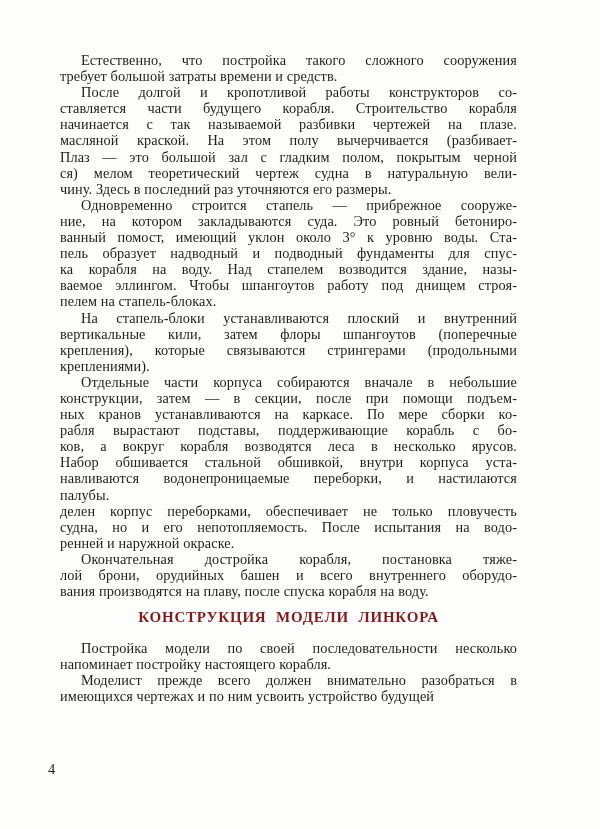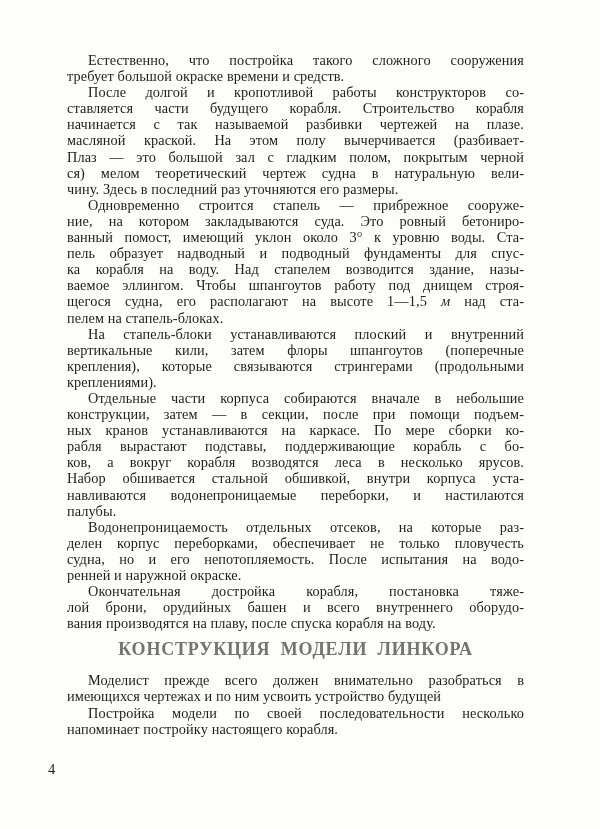--- a/index.html
+++ b/index.html
@@ -15,21 +15,21 @@
     position: relative;
     overflow: hidden;
   }
   .page {
     position: absolute;
     inset: 0;
     background: #fdfdfc;
   }
   .text-block {
     position: absolute;
-    left: 67px;
+    left: 60px;
     top: 52px;
     width: 457px;
   }
   .paragraph {
     margin: 0;
   }
   .line {
     font-size: 14.3px;
     line-height: 16.1px;
     height: 16.1px;
@@ -41,94 +41,92 @@
   .line.indent {
     text-indent: 21px;
   }
   .line.end {
     text-align-last: left;
   }
   .heading {
     margin: 9px 0 14px 0;
     text-align: center;
     font-weight: bold;
-    font-size: 18px;
+    font-size: 15px;
     line-height: 18px;
     letter-spacing: 0.8px;
     word-spacing: 5px;
-    color: #737373;
+    color: #7f1d1d;
   }
   .page-number {
     position: absolute;
     left: 48px;
     top: 761px;
     font-size: 14.5px;
     line-height: 16px;
     color: #1d1d1d;
   }
 </style>
 </head>
 <body>
 
 <div class="page">
   <div class="text-block">
       <div class="paragraph">
         <div class="line indent">Естественно, что постройка такого сложного сооружения</div>
-        <div class="line end">требует большой окраске времени и средств.</div>
+        <div class="line end">требует большой затраты времени и средств.</div>
       </div>
       <div class="paragraph">
         <div class="line indent">После долгой и кропотливой работы конструкторов со-</div>
         <div class="line">ставляется части будущего корабля. Строительство корабля</div>
         <div class="line">начинается с так называемой разбивки чертежей на плазе.</div>
         <div class="line">масляной краской. На этом полу вычерчивается (разбивает-</div>
         <div class="line">Плаз — это большой зал с гладким полом, покрытым черной</div>
         <div class="line">ся) мелом теоретический чертеж судна в натуральную вели-</div>
         <div class="line end">чину. Здесь в последний раз уточняются его размеры.</div>
       </div>
       <div class="paragraph">
         <div class="line indent">Одновременно строится стапель — прибрежное сооруже-</div>
         <div class="line">ние, на котором закладываются суда. Это ровный бетониро-</div>
         <div class="line">ванный помост, имеющий уклон около 3° к уровню воды. Ста-</div>
         <div class="line">пель образует надводный и подводный фундаменты для спус-</div>
         <div class="line">ка корабля на воду. Над стапелем возводится здание, назы-</div>
         <div class="line">ваемое эллингом. Чтобы шпангоутов работу под днищем строя-</div>
-        <div class="line">щегося судна, его располагают на высоте 1—1,5 <i>м</i> над ста-</div>
         <div class="line end">пелем на стапель-блоках.</div>
       </div>
       <div class="paragraph">
         <div class="line indent">На стапель-блоки устанавливаются плоский и внутренний</div>
         <div class="line">вертикальные кили, затем флоры шпангоутов (поперечные</div>
         <div class="line">крепления), которые связываются стрингерами (продольными</div>
         <div class="line end">креплениями).</div>
       </div>
       <div class="paragraph">
         <div class="line indent">Отдельные части корпуса собираются вначале в небольшие</div>
         <div class="line">конструкции, затем — в секции, после при помощи подъем-</div>
         <div class="line">ных кранов устанавливаются на каркасе. По мере сборки ко-</div>
         <div class="line">рабля вырастают подставы, поддерживающие корабль с бо-</div>
         <div class="line">ков, а вокруг корабля возводятся леса в несколько ярусов.</div>
         <div class="line">Набор обшивается стальной обшивкой, внутри корпуса уста-</div>
         <div class="line">навливаются водонепроницаемые переборки, и настилаются</div>
         <div class="line end">палубы.</div>
       </div>
       <div class="paragraph">
-        <div class="line indent">Водонепроницаемость отдельных отсеков, на которые раз-</div>
         <div class="line">делен корпус переборками, обеспечивает не только пловучесть</div>
         <div class="line">судна, но и его непотопляемость. После испытания на водо-</div>
         <div class="line end">ренней и наружной окраске.</div>
       </div>
       <div class="paragraph">
         <div class="line indent">Окончательная достройка корабля, постановка тяже-</div>
         <div class="line">лой брони, орудийных башен и всего внутреннего оборудо-</div>
         <div class="line end">вания производятся на плаву, после спуска корабля на воду.</div>
       </div>
       <div class="heading">КОНСТРУКЦИЯ МОДЕЛИ ЛИНКОРА</div>
       <div class="paragraph">
+        <div class="line indent">Постройка модели по своей последовательности несколько</div>
+        <div class="line end">напоминает постройку настоящего корабля.</div>
+      </div>
+      <div class="paragraph">
         <div class="line indent">Моделист прежде всего должен внимательно разобраться в</div>
         <div class="line end">имеющихся чертежах и по ним усвоить устройство будущей</div>
-      </div>
-      <div class="paragraph">
-        <div class="line indent">Постройка модели по своей последовательности несколько</div>
-        <div class="line end">напоминает постройку настоящего корабля.</div>
       </div>
     </div>
   <div class="page-number">4</div>
 </div>
 
 </body></html>

